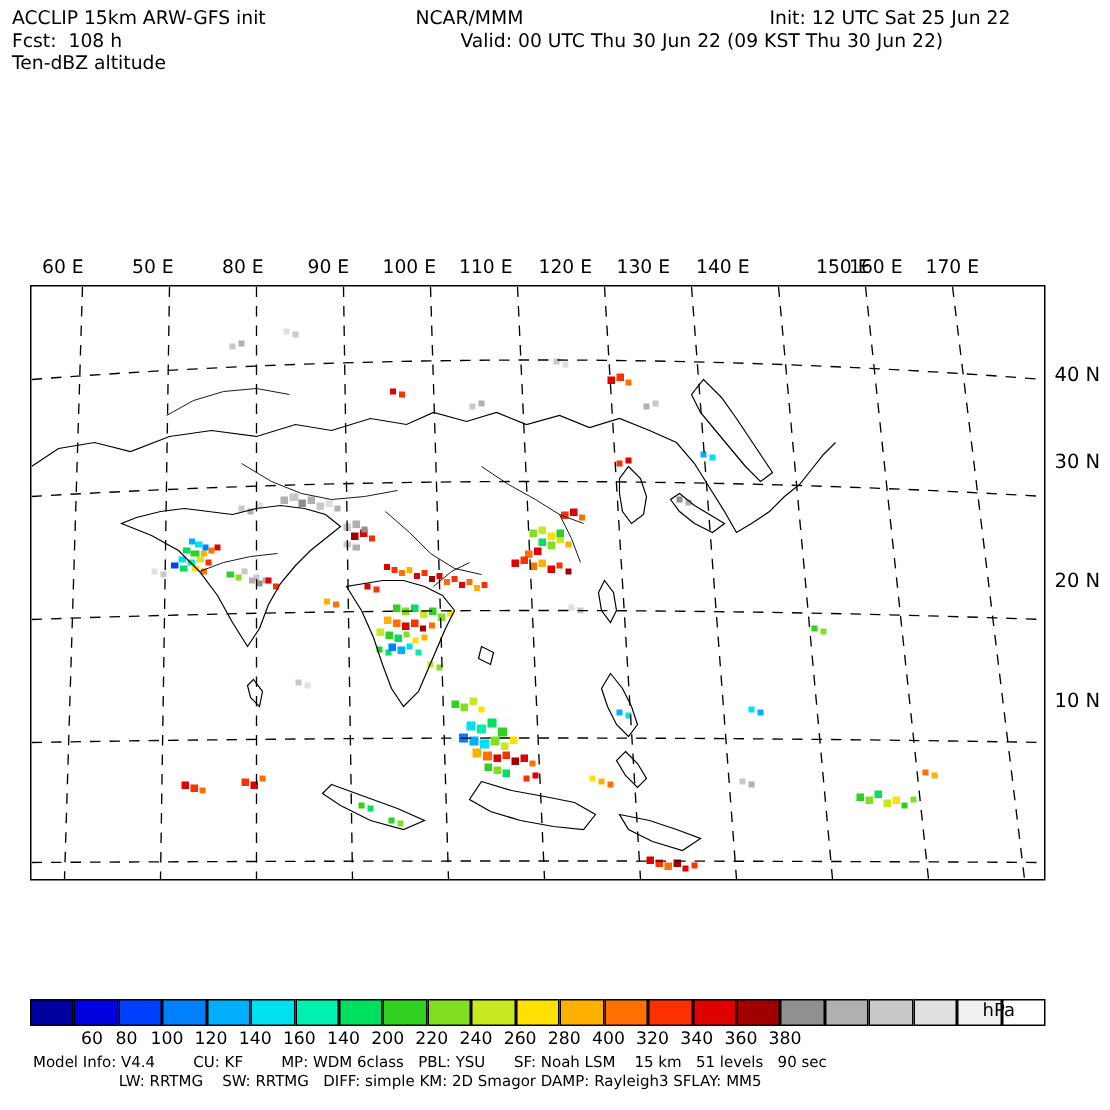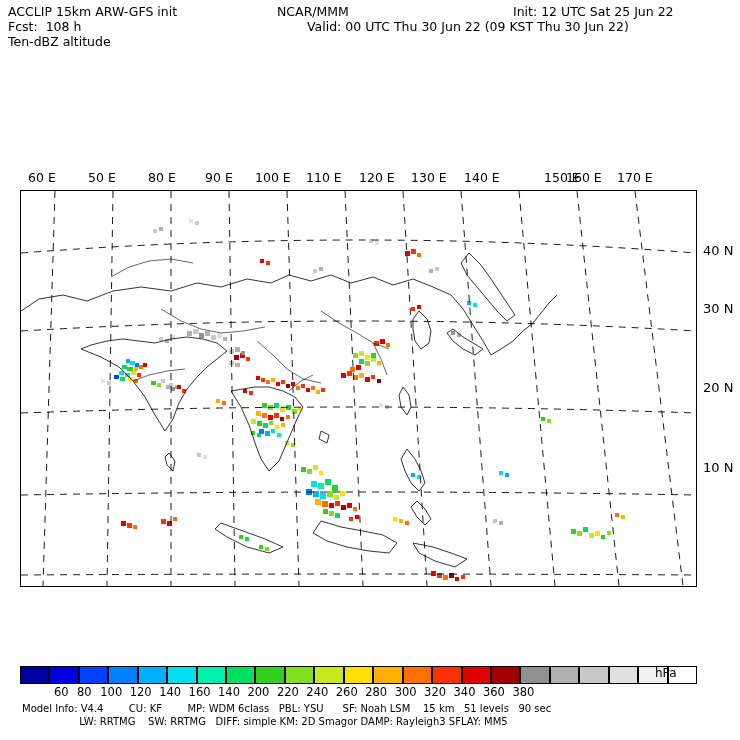--- a/index.html
+++ b/index.html
@@ -364,21 +364,21 @@
     <div class="cb-label" style="left: 80.3043px;">100</div>
     <div class="cb-label" style="left: 109.739px;">120</div>
     <div class="cb-label" style="left: 139.174px;">140</div>
     <div class="cb-label" style="left: 168.609px;">160</div>
     <div class="cb-label" style="left: 198.043px;">140</div>
     <div class="cb-label" style="left: 227.478px;">200</div>
     <div class="cb-label" style="left: 256.913px;">220</div>
     <div class="cb-label" style="left: 286.348px;">240</div>
     <div class="cb-label" style="left: 315.783px;">260</div>
     <div class="cb-label" style="left: 345.217px;">280</div>
-    <div class="cb-label" style="left: 374.652px;">300</div>
+    <div class="cb-label" style="left: 374.652px;">400</div>
     <div class="cb-label" style="left: 404.087px;">320</div>
     <div class="cb-label" style="left: 433.522px;">340</div>
     <div class="cb-label" style="left: 462.957px;">360</div>
     <div class="cb-label" style="left: 492.391px;">380</div>
   </div>
 <div id="cb-unit">hPa</div>
 
 <div class="foot" id="foot1">Model Info: V4.4        CU: KF        MP: WDM 6class   PBL: YSU      SF: Noah LSM    15 km   51 levels   90 sec</div>
 <div class="foot" id="foot2">                  LW: RRTMG    SW: RRTMG   DIFF: simple KM: 2D Smagor DAMP: Rayleigh3 SFLAY: MM5</div>
 

